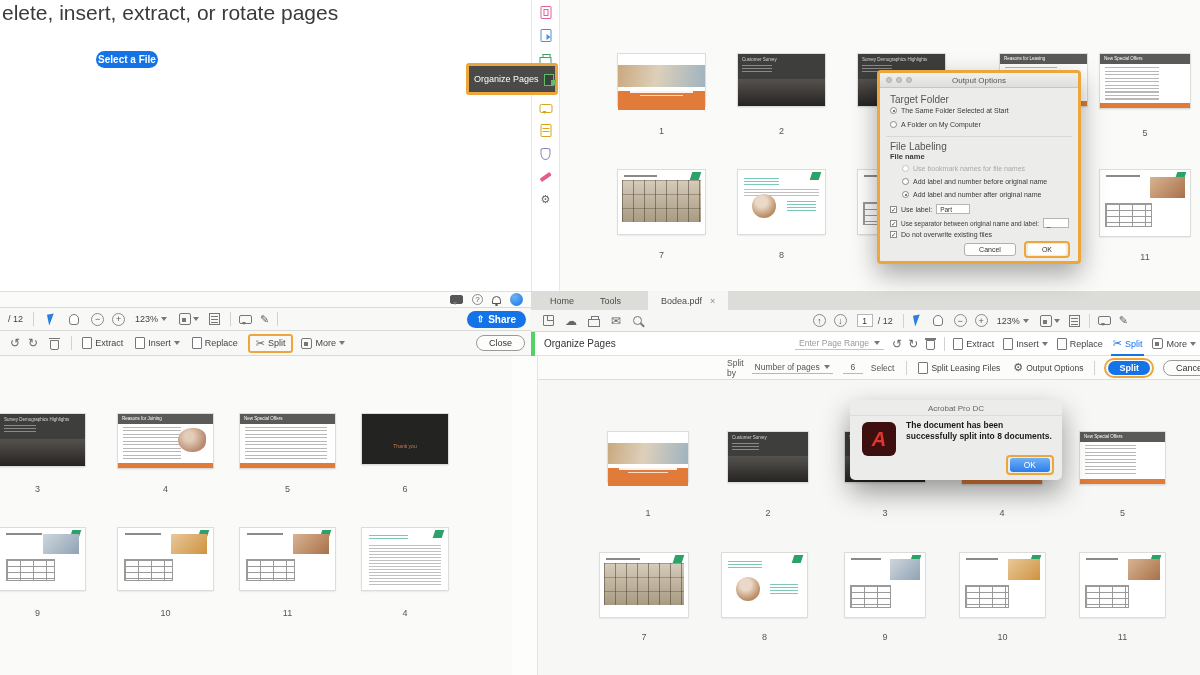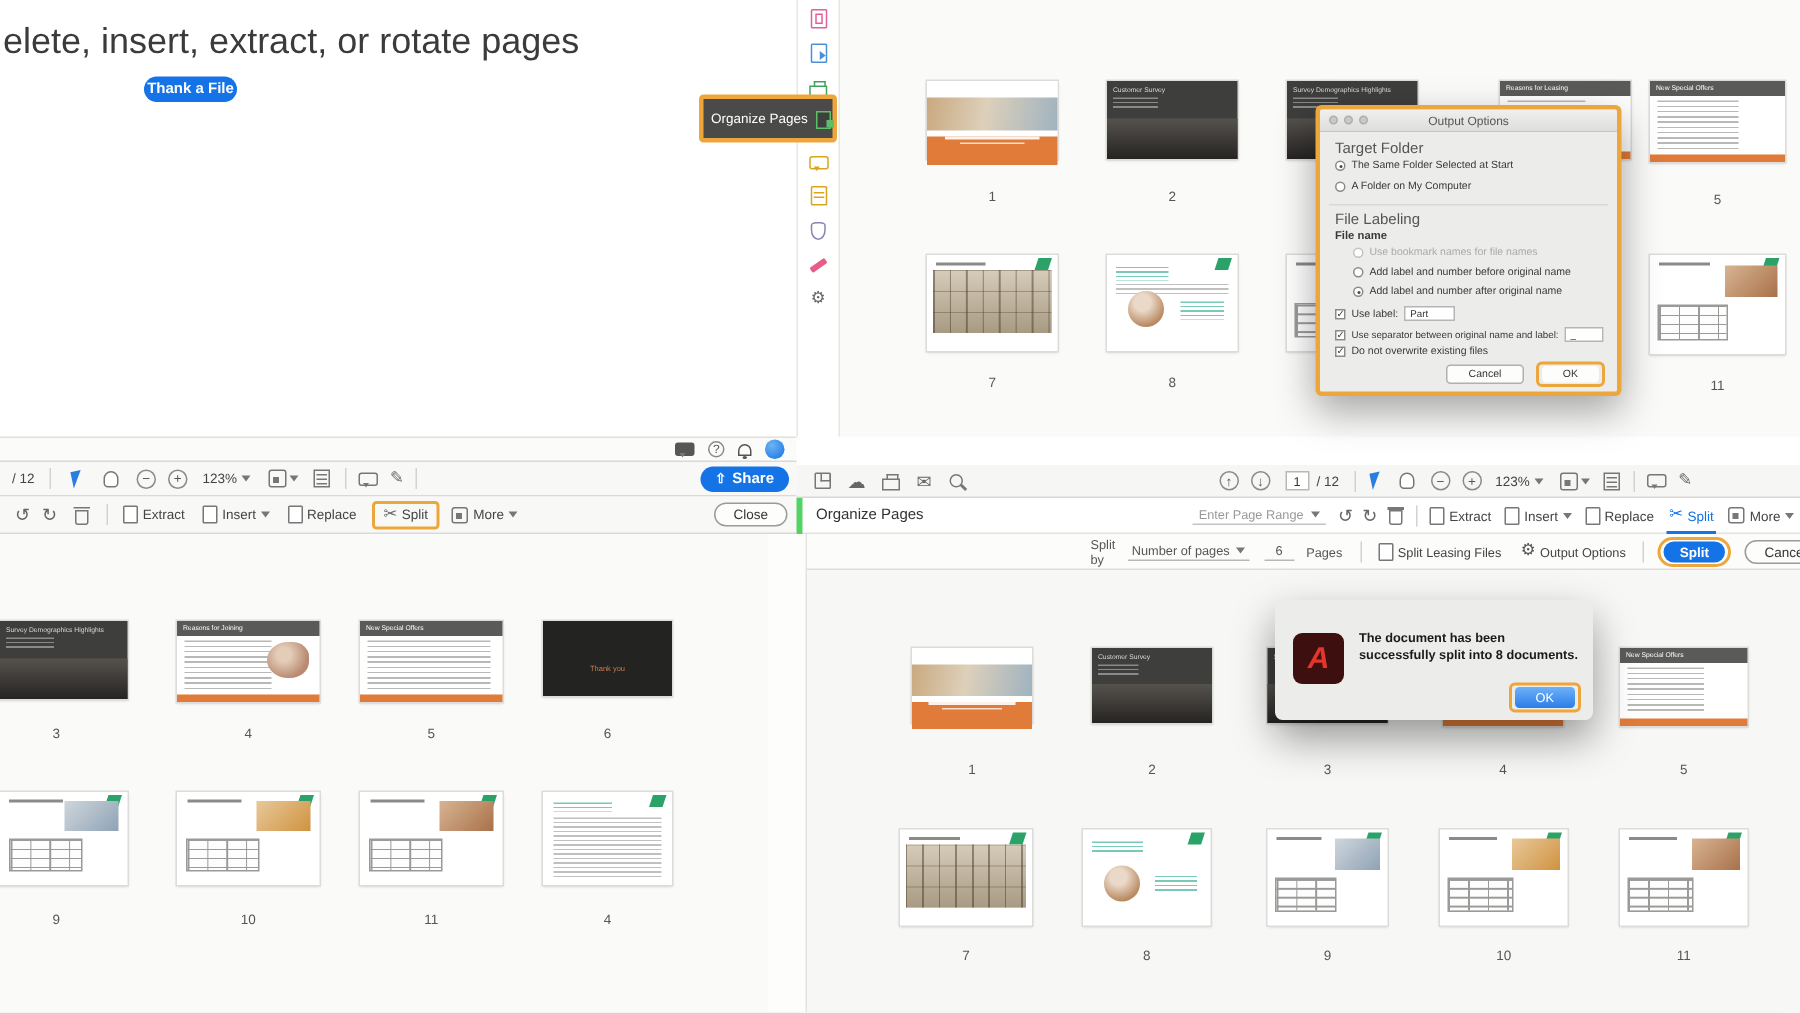--- a/index.html
+++ b/index.html
@@ -47,21 +47,21 @@
   .pill-o { border:1px solid #9a9a98; border-radius:9px; background:#fdfdfc; padding:2px 12px; font-size:9px; color:#333; flex:0 0 auto;}
   .hl2 { border:2px solid #EDA63C; border-radius:4px; padding:1px 2px; display:inline-flex; align-items:center; flex:0 0 auto;}
   .pill-b { background:#1473E6; color:#fff; border-radius:8px; padding:2px 11px; font-size:9px; font-weight:bold; }
 
   
   #q-tl { position:absolute; left:0; top:0; width:531px; height:291px; background:#fff; }
   #panel-top { position:absolute; left:560px; top:0; width:640px; height:291px; background:#fafaf9; }
   #panel-bl { position:absolute; left:0; top:356px; width:512px; height:319px; background:#fafaf9; }
   #panel-br { position:absolute; left:538px; top:380px; width:662px; height:295px; background:#f7f7f6; }
 
-  .heading { position:absolute; left:2px; top:14px; font-size:24px; color:#3b3b3b; }
+  .heading { position:absolute; left:2px; top:1px; font-size:21px; color:#3b3b3b; }
   #select-file { position:absolute; left:96px; top:51px; width:62px; height:17px; }
 
   
   #strip-top { position:absolute; left:531px; top:0; width:29px; height:291px; background:#fff;
                border-left:1px solid #e6e6e4; border-right:1px solid #e6e6e4; }
   #strip-bottom { position:absolute; left:512px; top:356px; width:26px; height:319px; background:#fdfdfc;
                   border-right:1px solid #e3e3e1; }
   .s-ic { position:absolute; left:50%; transform:translateX(-50%); width:17px; height:17px;
           display:flex; align-items:center; justify-content:center; }
   .s-ic .pg { width:11px; height:13px; }
@@ -178,21 +178,21 @@
   #alert-dlg .okbtn { background:linear-gradient(#6fb1f8,#2a7de8); color:#fff; font-size:8.5px; border-radius:3px;
                       padding:2px 14px; }
 </style>
 </head>
 <body>
 
 <div id="stage">
 
   <div id="q-tl">
     <div class="heading">elete, insert, extract, or rotate pages</div>
-    <div id="select-file" class="btn-blue">Thank a File</div>
+    <div id="select-file" class="btn-blue">Select a File</div>
   </div>
 
   <div id="strip-top">
     <div class="s-ic t-edit" style="top:4px">
         <span class="pg"></span>
       </div>
     <div class="s-ic t-export" style="top:27px">
         <span class="pg"></span>
       </div>
     <div class="s-ic t-scan" style="top:50px">
@@ -442,20 +442,28 @@
   <div class="sl sl-white" style="left:362px;top:528px;width:86px;height:62px">
     <div class="gcorner"></div>
     <div class="w-lines teal" style="left:8%;top:12%;width:45%;height:6px"></div>
     <div class="w-lines" style="left:8%;top:28%;width:84%;height:40px"></div>
   </div>
   <div class="pnum" style="left:-10px;top:608px;width:95px">9</div>
   <div class="pnum" style="left:118px;top:608px;width:95px">10</div>
   <div class="pnum" style="left:240px;top:608px;width:95px">11</div>
   <div class="pnum" style="left:362px;top:608px;width:86px">4</div>
 
+  <div id="rw-tabs">
+    <div class="tab" style="margin-left:6px">Home</div>
+    <div class="tab">Tools</div>
+    <div class="tab active" style="margin-left:14px">
+      <span>Bodea.pdf</span>
+      <span style="color:#8a8a88">×</span>
+    </div>
+  </div>
 
   <div id="rw-tbA">
     <span class="savei" style="margin-left:12px"></span>
     <span class="gi" style="margin-left:11px">☁</span>
     <span class="printi" style="margin-left:11px"></span>
     <span class="gi" style="margin-left:11px">✉</span>
     <span class="search" style="margin-left:12px"></span>
     <span class="circ" style="margin-left:auto">↑</span>
     <span class="circ" style="margin-left:8px">↓</span>
     <span class="pagefld" style="margin-left:10px">1</span>
@@ -510,21 +518,21 @@
     </span>
   </div>
 
   <div id="rw-splitbar">
     <span>Split by</span>
     <span class="ufld" style="margin-left:8px">
       <span>Number of pages</span>
       <span class="caret"></span>
     </span>
     <span class="ufld" style="margin-left:10px;min-width:20px;justify-content:center">6</span>
-    <span style="margin-left:8px">Pages</span>
+    <span style="margin-left:8px">Select</span>
     <span class="vsep" style="margin-left:12px"></span>
     <span class="grp" style="margin-left:11px">
       <span class="pg"></span>
       <span style="font-size:8.5px">Split Leasing Files</span>
     </span>
     <span class="grp" style="margin-left:13px">
       <span class="gi" style="font-size:11px;color:#555">⚙</span>
       <span style="font-size:8.5px">Output Options</span>
     </span>
     <span class="vsep" style="margin-left:11px"></span>
@@ -609,20 +617,21 @@
     <div class="tb-photo"></div>
     <div class="tb-grid"></div>
   </div>
   <div class="pnum" style="left:600px;top:632px;width:88px">7</div>
   <div class="pnum" style="left:722px;top:632px;width:85px">8</div>
   <div class="pnum" style="left:845px;top:632px;width:80px">9</div>
   <div class="pnum" style="left:960px;top:632px;width:85px">10</div>
   <div class="pnum" style="left:1080px;top:632px;width:85px">11</div>
 
   <div id="alert-dlg">
+    <div class="at">Acrobat Pro DC</div>
     <div class="acro">A</div>
     <div class="msg">The document has been successfully split into 8 documents.</div>
     <div class="okwrap hl2">
       <span class="okbtn">OK</span>
     </div>
   </div>
 
 </div>
 
 </body></html>

